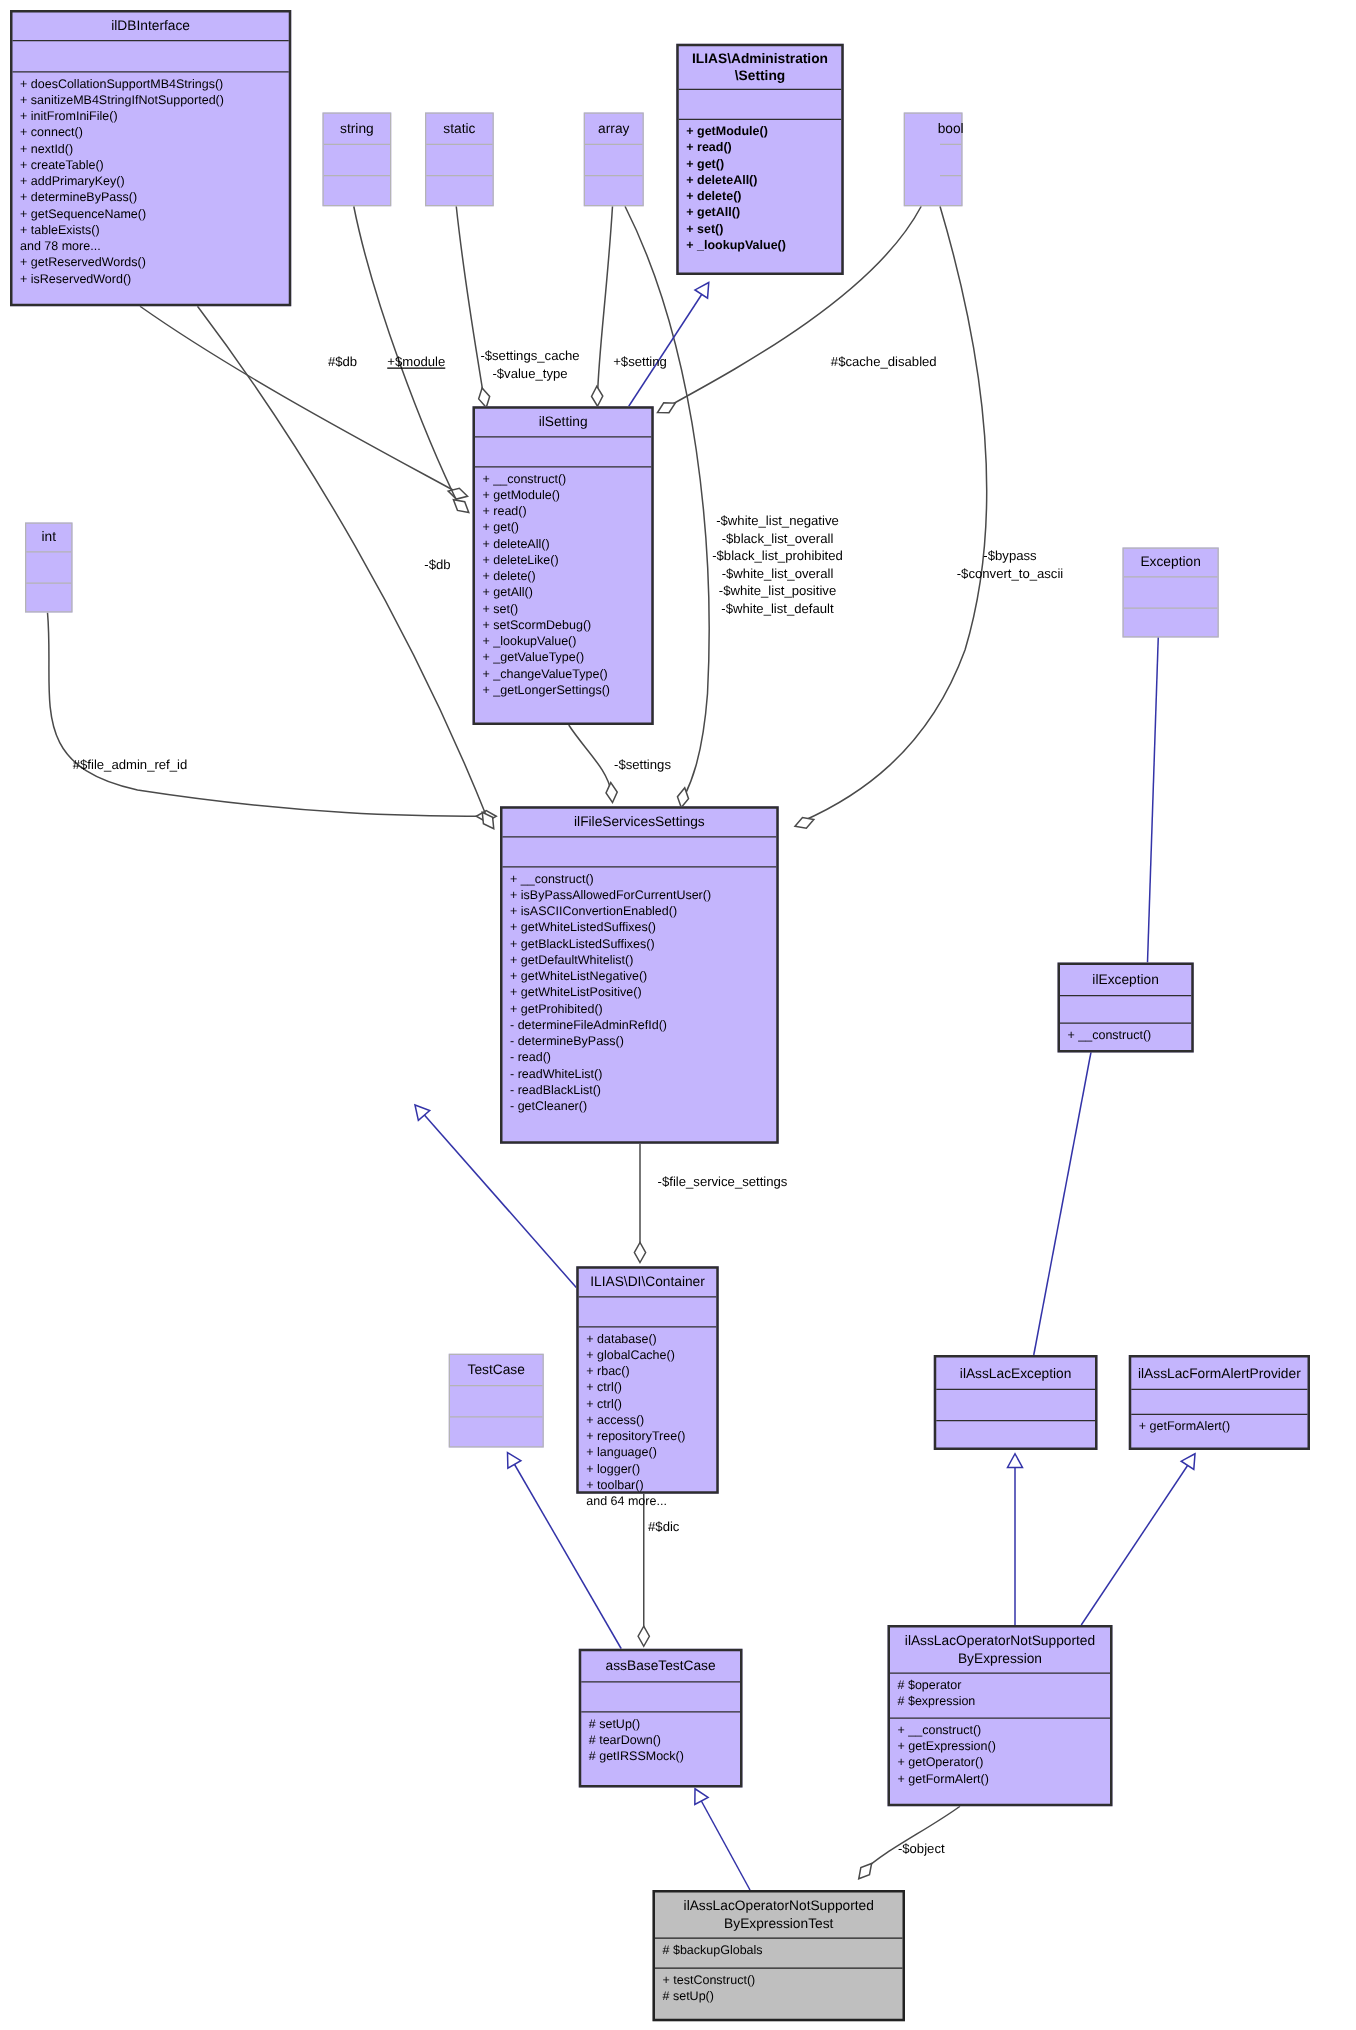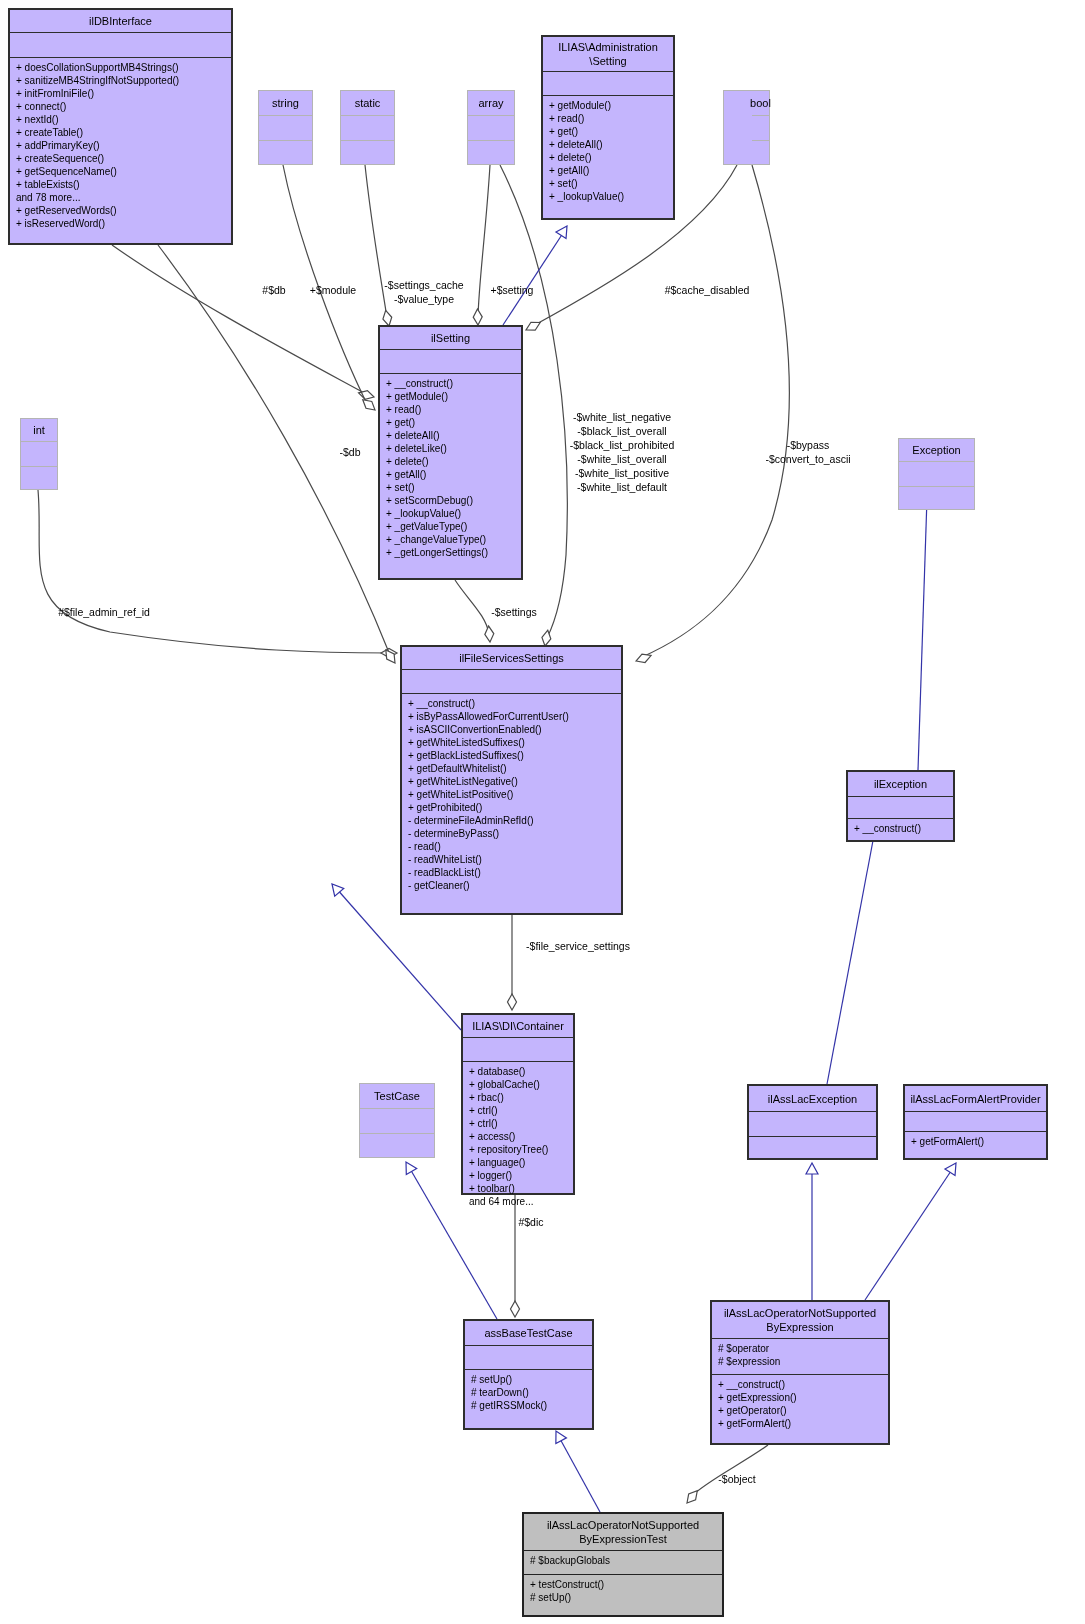--- a/index.html
+++ b/index.html
@@ -67,21 +67,21 @@
       <path d="M827,1084 L875,830" fill="none" stroke="#3333a8" stroke-width="1.2"></path>
       <polygon points="0,0 -11,-6 -11,6" transform="translate(877,823) rotate(-79)" fill="#ffffff" stroke="#3333a8" stroke-width="1.2"></polygon>
       <path d="M918,770 L927,498" fill="none" stroke="#3333a8" stroke-width="1.2"></path>
       <polygon points="0,0 -11,-6 -11,6" transform="translate(928,493) rotate(-88)" fill="#ffffff" stroke="#3333a8" stroke-width="1.2"></polygon>
       <path d="M812,1300 L812,1168" fill="none" stroke="#3333a8" stroke-width="1.2"></path>
       <polygon points="0,0 -11,-6 -11,6" transform="translate(812,1163) rotate(-90)" fill="#ffffff" stroke="#3333a8" stroke-width="1.2"></polygon>
       <path d="M865,1300 L953,1168" fill="none" stroke="#3333a8" stroke-width="1.2"></path>
       <polygon points="0,0 -11,-6 -11,6" transform="translate(956,1163) rotate(-57)" fill="#ffffff" stroke="#3333a8" stroke-width="1.2"></polygon>
     </svg>
 <div class="edge-label" style="left: 274px; top: 290px;">#$db</div>
-    <div class="edge-label" style="left: 333px; top: 290px;">+$module</div>
+    <div class="edge-label" style="left: 333px; top: 290px; text-decoration: underline;">+$module</div>
     <div class="edge-label" style="left: 424px; top: 292px;">-$settings_cache
 -$value_type</div>
     <div class="edge-label" style="left: 512px; top: 290px;">+$setting</div>
     <div class="edge-label" style="left: 707px; top: 290px;">#$cache_disabled</div>
     <div class="edge-label" style="left: 104px; top: 612px;">#$file_admin_ref_id</div>
     <div class="edge-label" style="left: 350px; top: 452px;">-$db</div>
     <div class="edge-label" style="left: 514px; top: 612px;">-$settings</div>
     <div class="edge-label" style="left: 622px; top: 452px;">-$white_list_negative
 -$black_list_overall
 -$black_list_prohibited
@@ -97,21 +97,21 @@
       <div class="uml-title" style="height: 22px;">ilDBInterface</div>
       <div class="uml-attrs" style="height: 25px;"></div>
       <div class="uml-methods">
         <div class="member-line">+ doesCollationSupportMB4Strings()</div>
         <div class="member-line">+ sanitizeMB4StringIfNotSupported()</div>
         <div class="member-line">+ initFromIniFile()</div>
         <div class="member-line">+ connect()</div>
         <div class="member-line">+ nextId()</div>
         <div class="member-line">+ createTable()</div>
         <div class="member-line">+ addPrimaryKey()</div>
-        <div class="member-line">+ createSequence()</div>
+        <div class="member-line">+ determineByPass()</div>
         <div class="member-line">+ getSequenceName()</div>
         <div class="member-line">+ tableExists()</div>
         <div class="member-line">and 78 more...</div>
         <div class="member-line">+ getReservedWords()</div>
         <div class="member-line">+ isReservedWord()</div>
       </div>
     </div>
     <div class="uml-box ext" style="left: 258px; top: 90px; width: 55px; height: 75px;">
       <div class="uml-title" style="height: 24px;">string</div>
       <div class="uml-attrs" style="height: 25px;"></div>
@@ -120,21 +120,21 @@
     <div class="uml-box ext" style="left: 340px; top: 90px; width: 55px; height: 75px;">
       <div class="uml-title" style="height: 24px;">static</div>
       <div class="uml-attrs" style="height: 25px;"></div>
       <div class="uml-methods"></div>
     </div>
     <div class="uml-box ext" style="left: 467px; top: 90px; width: 48px; height: 75px;">
       <div class="uml-title" style="height: 24px;">array</div>
       <div class="uml-attrs" style="height: 25px;"></div>
       <div class="uml-methods"></div>
     </div>
-    <div class="uml-box doc" style="left: 541px; top: 35px; width: 134px; height: 185px;">
+    <div class="uml-box doc" style="left: 541px; top: 35px; width: 134px; height: 185px; font-weight: bold;">
       <div class="uml-title" style="height: 34px;">ILIAS\Administration
 \Setting</div>
       <div class="uml-attrs" style="height: 24px;"></div>
       <div class="uml-methods">
         <div class="member-line">+ getModule()</div>
         <div class="member-line">+ read()</div>
         <div class="member-line">+ get()</div>
         <div class="member-line">+ deleteAll()</div>
         <div class="member-line">+ delete()</div>
         <div class="member-line">+ getAll()</div>

